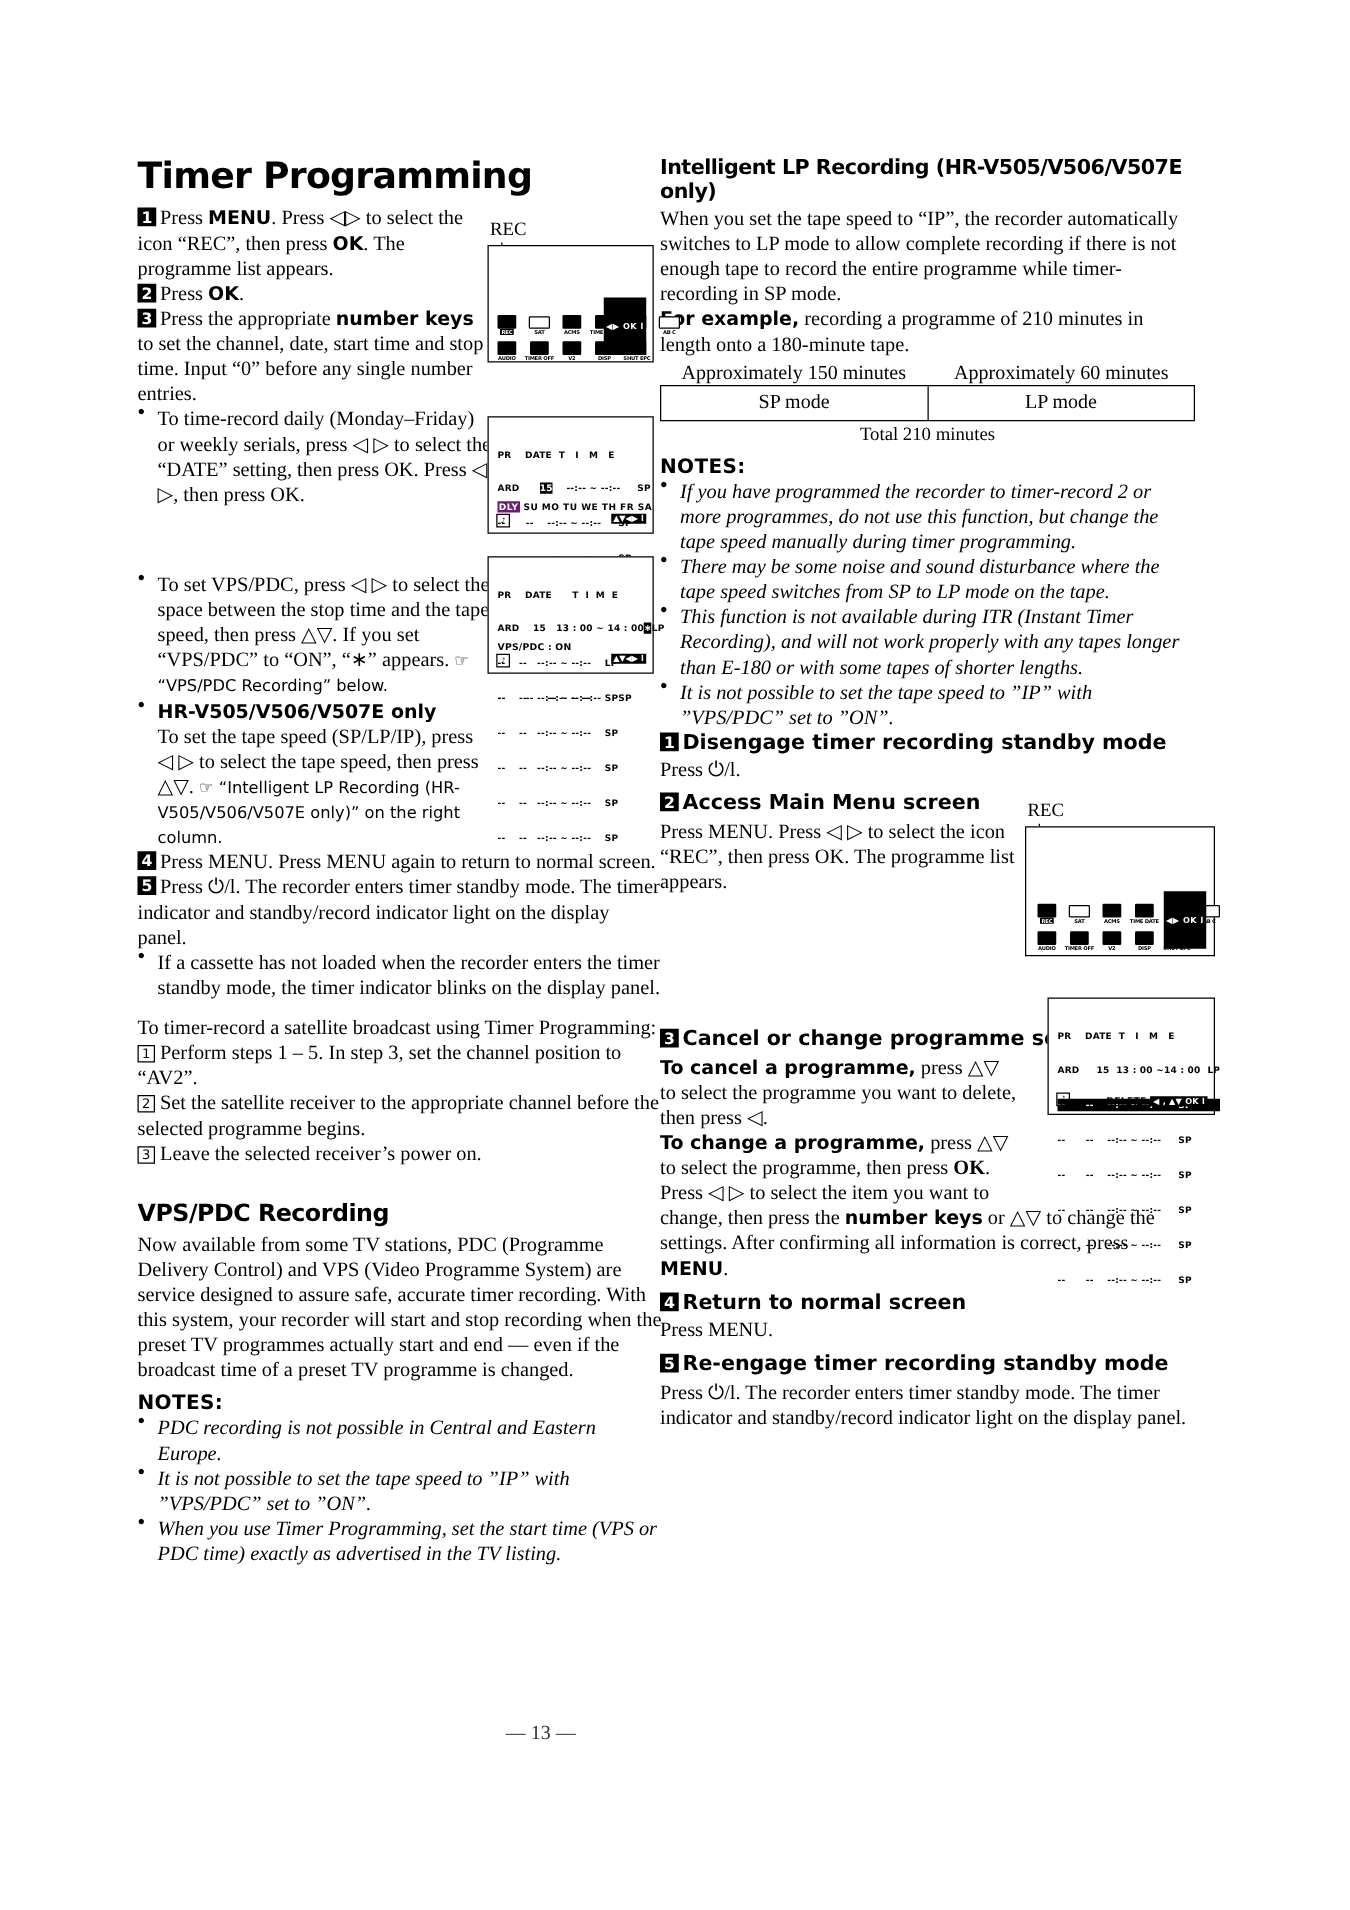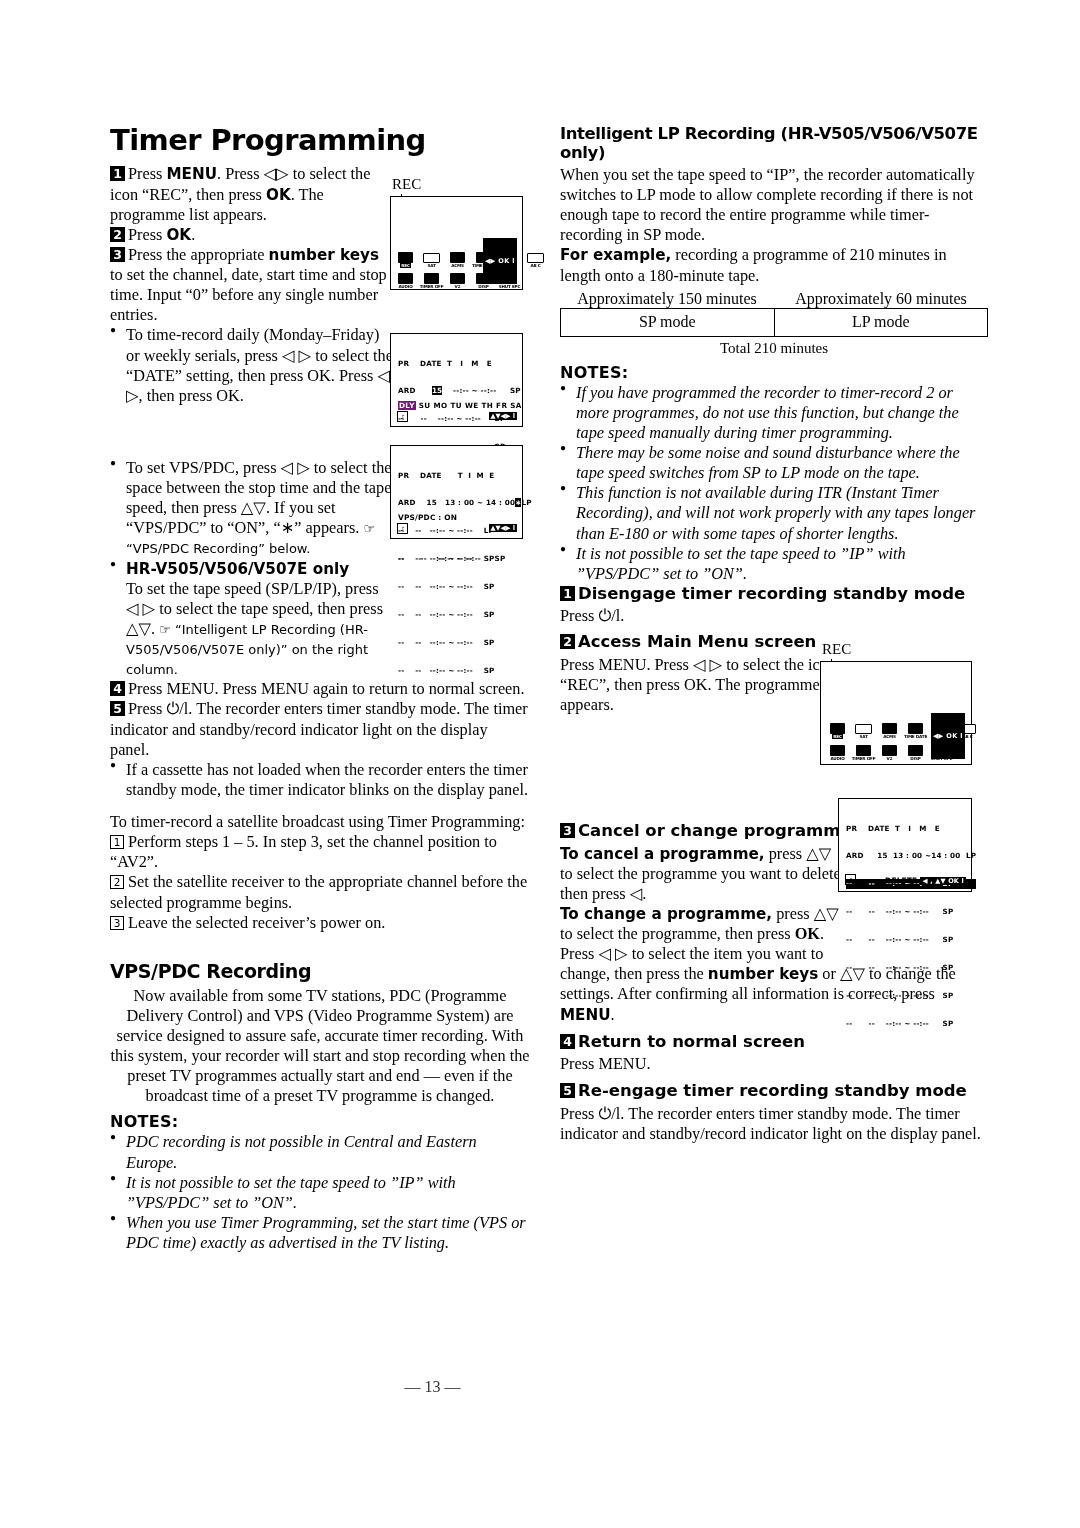--- a/index.html
+++ b/index.html
@@ -8,21 +8,21 @@
     width:1080px;height:1528px;position:relative;
     font-family:"Liberation Serif", serif;
     color:#000;
     -webkit-font-smoothing:antialiased;
   }
   .page{position:absolute;left:0;top:0;width:1080px;height:1528px;overflow:hidden;}
 
   
   .col{position:absolute;top:125px;}
   .col-left{left:110px;width:420px;}
-  .col-right{left:560px;width:428px;}
+  .col-right{left:528px;width:428px;}
 
   
   h1.sect{
     font-family:"DejaVu Sans", sans-serif;
     font-weight:bold;
     font-size:29px;
     letter-spacing:-0.6px;
     margin:0 0 9px 0;
     line-height:1.05;
   }
@@ -276,21 +276,21 @@
     <div class="p" style="width:420px;">
       <span class="substep">2</span><span>Set the satellite receiver to the appropriate channel before the selected programme begins.</span>
     </div>
     <div class="p" style="width:420px;">
       <span class="substep">3</span><span>Leave the selected receiver’s power on.</span>
     </div>
 
     <div class="gap18"></div>
 
     <h2 class="sub-lg">VPS/PDC Recording</h2>
-    <div class="p" style="width:420px;text-align:center;">Now available from some TV stations, PDC (Programme Delivery Control) and VPS (Video Programme System) are service designed to assure safe, accurate timer recording. With this system, your recorder will start and stop recording when the preset TV programmes actually start and end — even if the broadcast time of a preset TV programme is changed.</div>
+    <div class="p" style="width:420px;">Now available from some TV stations, PDC (Programme Delivery Control) and VPS (Video Programme System) are service designed to assure safe, accurate timer recording. With this system, your recorder will start and stop recording when the preset TV programmes actually start and end — even if the broadcast time of a preset TV programme is changed.</div>
 
     <div class="notes-hd">NOTES:</div>
     <ul class="bul ital" style="width:420px;">
       <li>PDC recording is not possible in Central and Eastern Europe.</li>
       <li>It is not possible to set the tape speed to ”IP” with ”VPS/PDC” set to ”ON”.</li>
       <li>When you use Timer Programming, set the start time (VPS or PDC time) exactly as advertised in the TV listing.</li>
     </ul>
   </div>
 
   <div class="col col-right">

